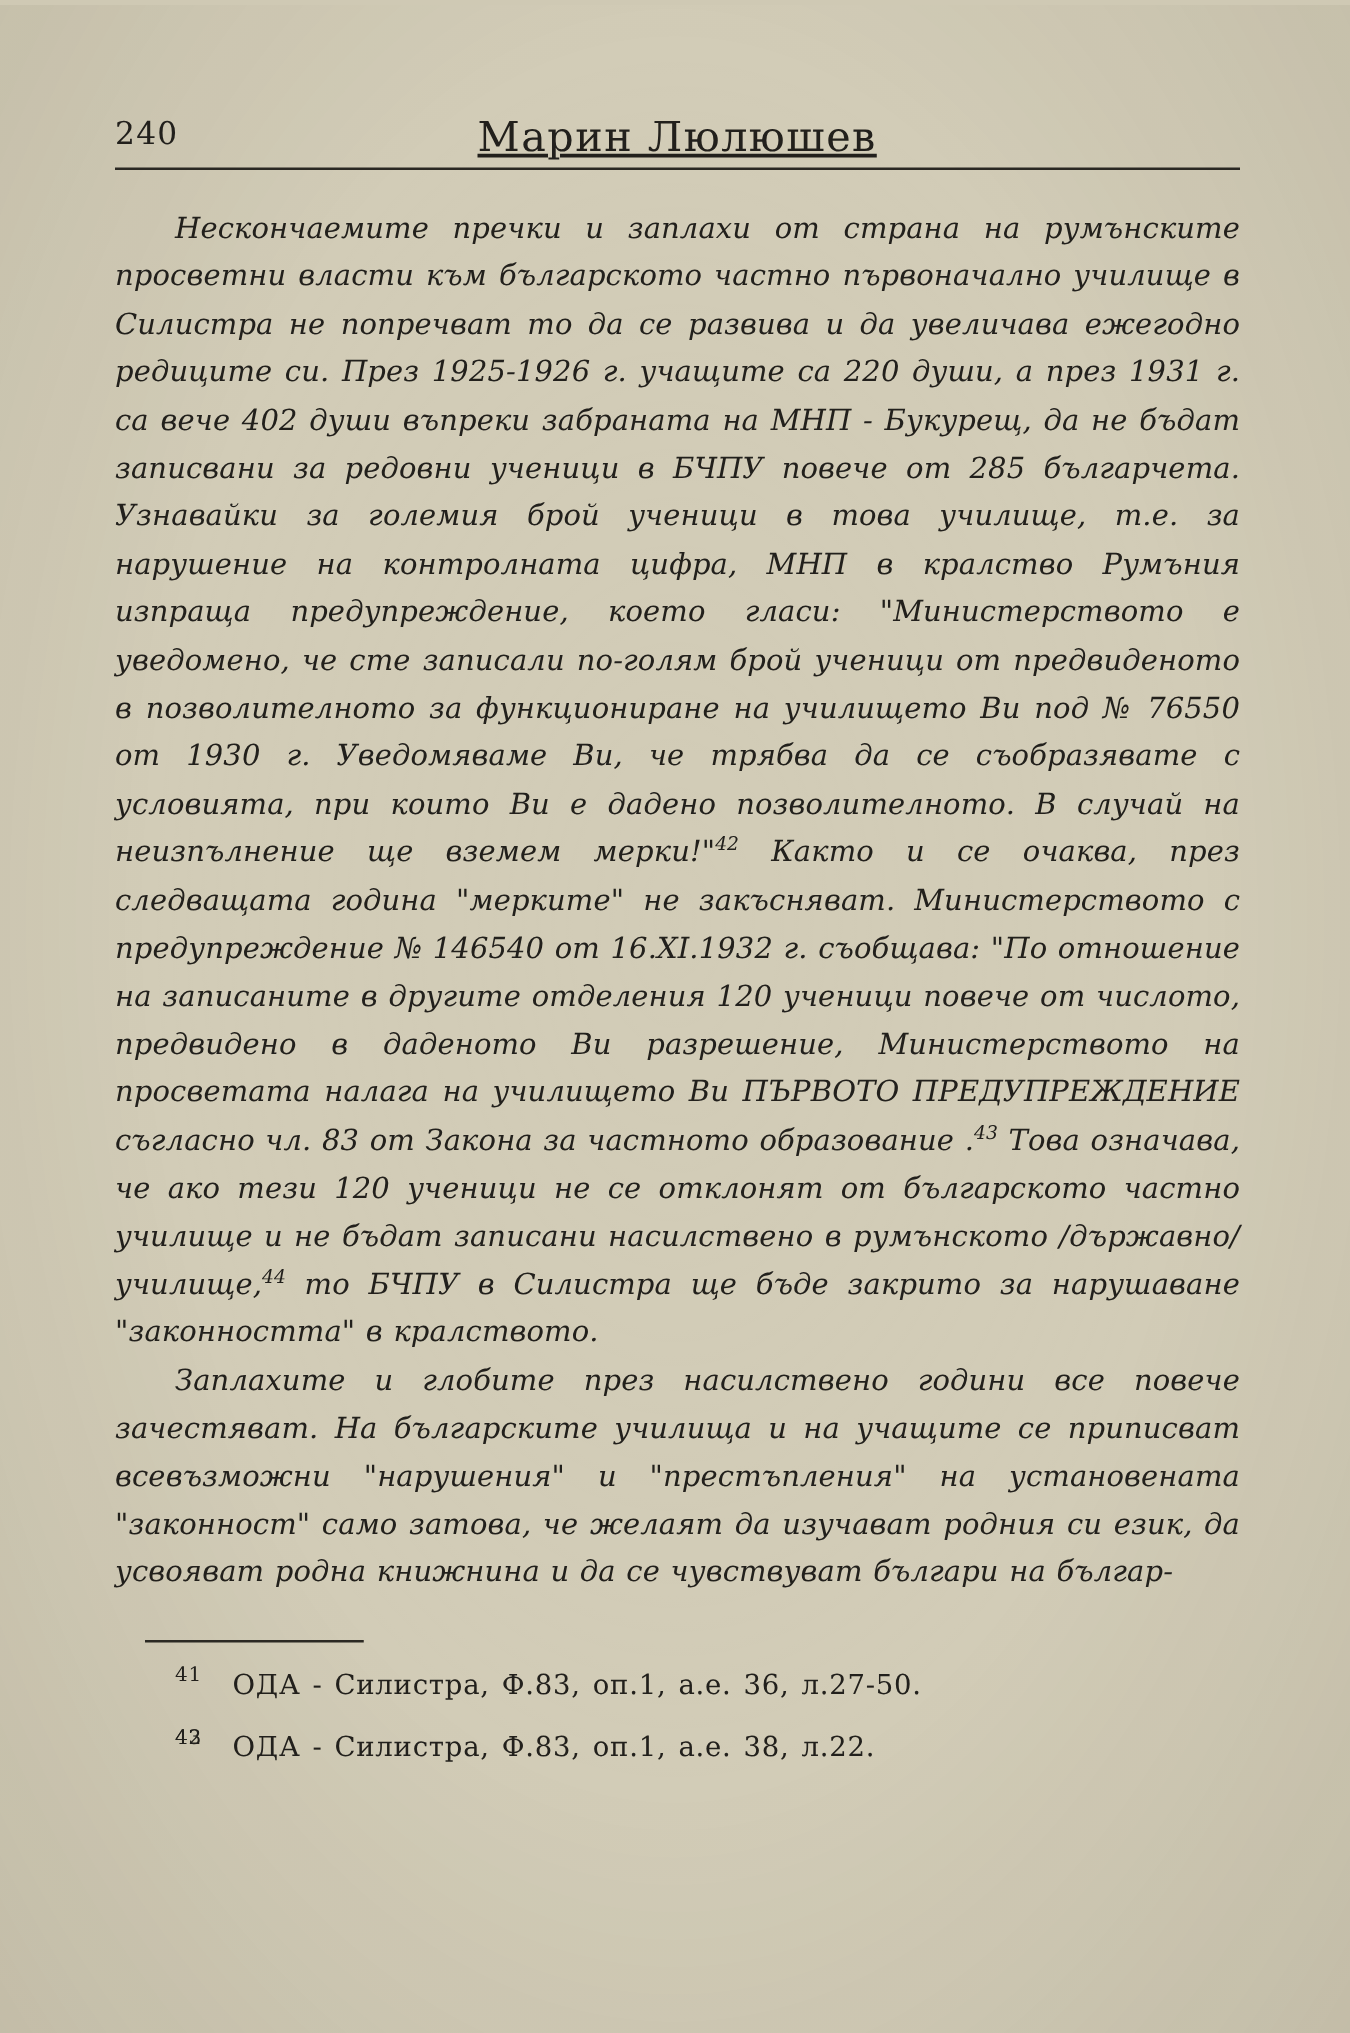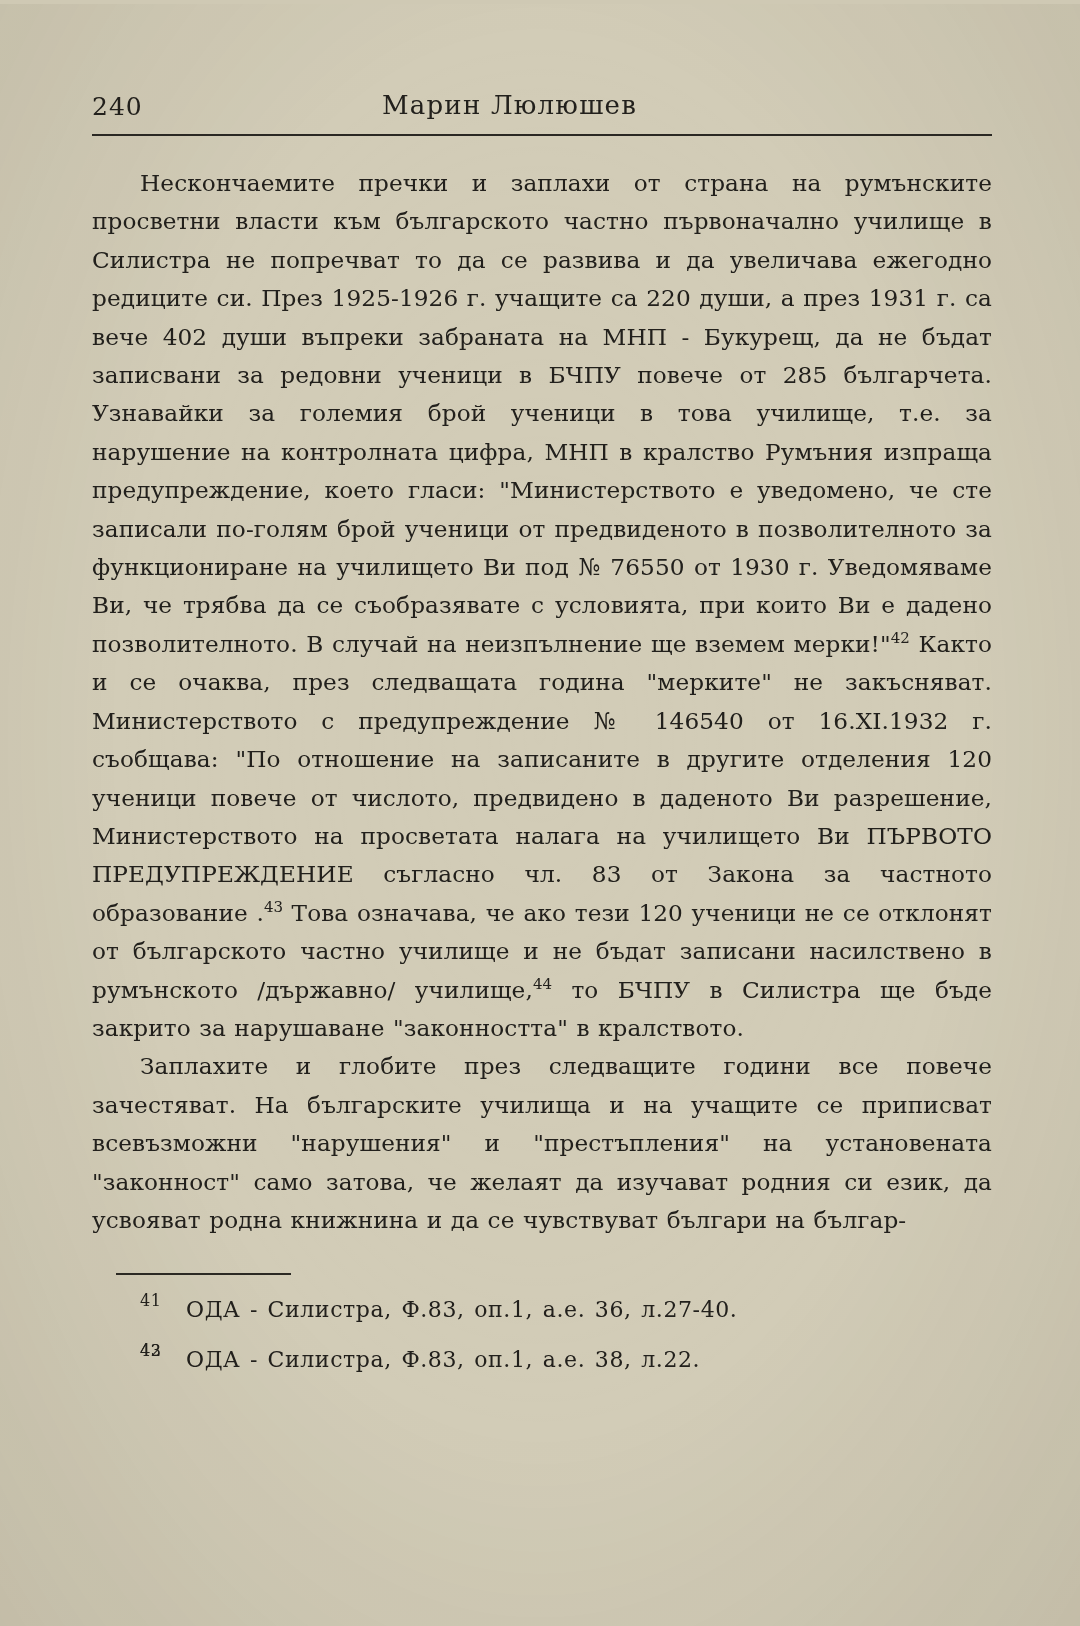--- a/index.html
+++ b/index.html
@@ -48,36 +48,38 @@
     left: 0;
     top: 2px;
     font-size: 25px;
     letter-spacing: 1px;
     font-family: "DejaVu Serif", serif;
   }
   .running-title {
     position: absolute;
     left: 290px;
     top: 0px;
-    font-size: 26px;
+    font-size: 33px;
     letter-spacing: 1.2px;
+    text-decoration: underline;
   }
 
   
   .body-text p {
     margin: 0;
     font-size: 23.2px;
     line-height: 38.4px;
     text-align: justify;
     text-justify: inter-word;
     letter-spacing: 0.1px;
     word-spacing: 1px;
   }
   .body-text p.indent {
     text-indent: 48px;
+    font-style: italic;
   }
   sup {
     font-size: 15px;
     vertical-align: super;
     line-height: 0;
     letter-spacing: 0;
   }
 
   
   .footnote-rule {
@@ -125,30 +127,30 @@
     <div class="header">
       <div class="folio">240</div>
       <div class="running-title">Марин  Люлюшев</div>
     </div>
 
     <div class="body-text">
 
 
       <p class="indent"><span>Нескончаемите пречки и заплахи от страна на румънските просветни власти към българското частно първоначално училище в Силистра не попречват то да се развива и да увеличава ежегодно редиците си. През 1925-1926 г. учащите са 220 души, а през 1931 г. са вече 402 души въпреки забраната на МНП - Букурещ, да не бъдат записвани за редовни ученици в БЧПУ повече от 285 българчета. Узнавайки за големия брой ученици в това училище, т.е. за нарушение на контролната цифра, МНП в кралство Румъния изпраща предупреждение, което гласи: "Министерството е  уведомено, че сте записали по-голям брой ученици от предвиденото  в позволителното за функциониране на училището Ви под № 76550 от 1930 г. Уведомяваме Ви, че трябва да се съобразявате с условията, при които Ви е дадено позволителното. В случай на неизпълнение ще вземем мерки!"</span><sup>42</sup><span> Както и се очаква, през следващата година "мерките" не закъсняват. Министерството с предупреждение № 146540 от 16.XI.1932 г. съобщава: "По отношение на записаните в другите отделения 120 ученици повече от числото, предвидено в даденото Ви разрешение, Министерството на просветата налага на училището  Ви ПЪРВОТО ПРЕДУПРЕЖДЕНИЕ съгласно чл. 83 от  Закона за частното образование .</span><sup>43</sup><span> Това означава, че ако тези 120 ученици не се отклонят  от българското частно училище и не бъдат записани насилствено в румънското /държавно/ училище,</span><sup>44</sup><span> то БЧПУ в Силистра ще бъде закрито за нарушаване "законността" в кралството.</span></p>
 
-      <p class="indent">Заплахите и глобите през следващите години все повече зачестяват.  На българските училища и на учащите се приписват всевъзможни "нарушения" и "престъпления" на установената "законност" само затова, че желаят да изучават родния си език, да усвояват родна книжнина и да се чувствуват българи на българ-</p>
+      <p class="indent">Заплахите и глобите през насилствено години все повече зачестяват.  На българските училища и на учащите се приписват всевъзможни "нарушения" и "престъпления" на установената "законност" само затова, че желаят да изучават родния си език, да усвояват родна книжнина и да се чувствуват българи на българ-</p>
 
     </div>
 
     <div class="footnote-rule"></div>
 
     <div class="footnotes">
       <div class="footnote">
         <span class="fn-num">41</span>
-        <span class="fn-text">ОДА - Силистра, Ф.83, оп.1, а.е. 36, л.27-40.</span>
+        <span class="fn-text">ОДА - Силистра, Ф.83, оп.1, а.е. 36, л.27-50.</span>
       </div>
       <div class="footnote">
         <span class="fn-num">42</span>
       </div>
       <div class="footnote">
         <span class="fn-num">43</span>
         <span class="fn-text">ОДА - Силистра, Ф.83, оп.1, а.е. 38, л.22.</span>
       </div>
     </div>
 

